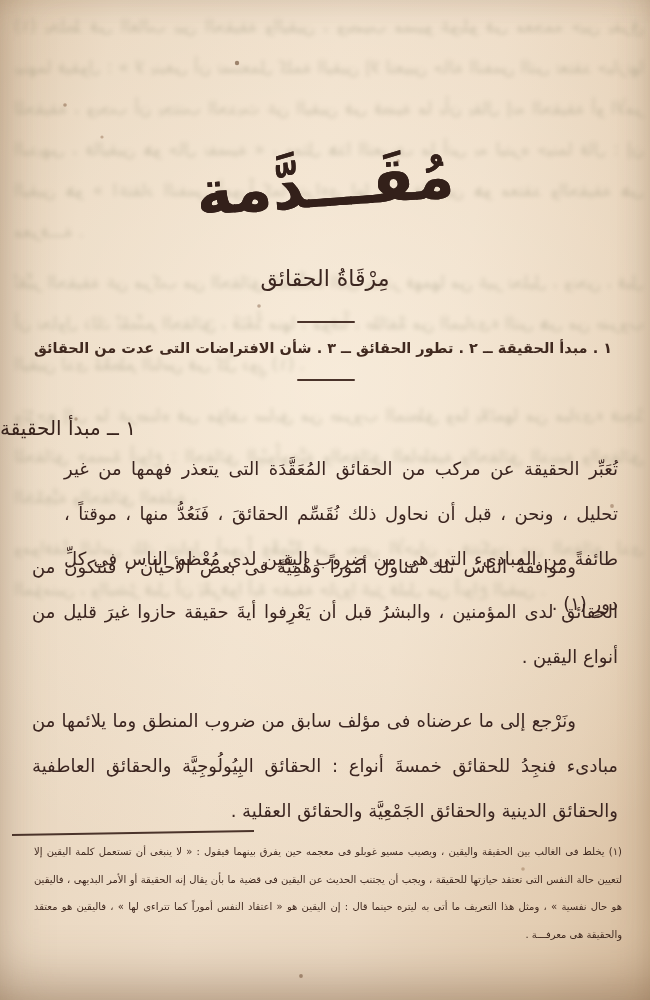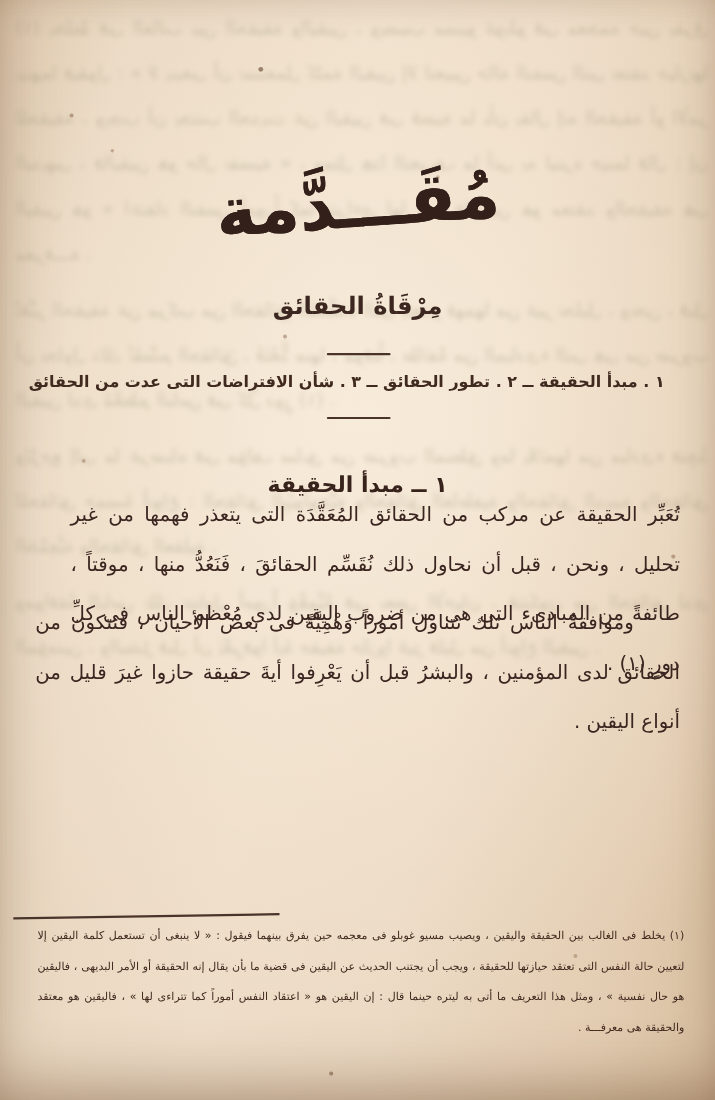--- a/index.html
+++ b/index.html
@@ -37,37 +37,37 @@
 
   .title{
     top:148px; text-align:center;
     font-size:62px; font-weight:bold; color:#33201a;
     transform:rotate(-4deg);
     letter-spacing:0;
     text-shadow:0 0 .6px #33201a;
   }
   .subtitle{
     top:266px; text-align:center;
-    font-size:22px; font-weight:bold; color:#3b2620;
+    font-size:22px; font-weight:normal; color:#3b2620;
   }
   .rule{
     position:absolute; height:2px; background:#4a332a; border-radius:1px;
   }
   .rule-1{top:321px; left:297px; width:58px;}
   .rule-2{top:379px; left:297px; width:58px;}
 
   .toc{
     top:340px; right:30px; left:26px;
-    text-align:left;
+    text-align:center;
     font-size:14.5px; font-weight:bold; color:#40291f;
   }
 
   .heading{
-    top:428px; text-align:center;
-    font-size:20px; font-weight:bold; color:#38231c;
+    top:416px; text-align:left;
+    font-size:20px; font-weight:normal; color:#38231c;
   }
 
   .para{
     position:absolute; right:32px; left:32px;
     font-size:18px; line-height:45px;
     text-align:justify; text-justify:inter-word;
     color:#3b2520;
     margin:0;
   }
   .para-1{top:446px;margin-left:32px;}
@@ -123,20 +123,21 @@
   <div class="rule rule-1"></div>
 
   <div class="layer toc">١ . مبدأ الحقيقة ــ ٢ . تطور الحقائق ــ ٣ . شأن الافتراضات التى عدت من الحقائق</div>
 
   <div class="rule rule-2"></div>
 
   <div class="layer heading">١ ــ مبدأ الحقيقة</div>
 
   <p class="para para-1">تُعَبِّر الحقيقة عن مركب من الحقائق المُعَقَّدَة التى يتعذر فهمها من غير تحليل ، ونحن ، قبل أن نحاول ذلك نُقَسِّم الحقائقَ ، فَنَعُدُّ منها ، موقتاً ، طائفةً من المبادىء التى هى من ضروب اليقين لدى مُعْظم الناس فى كلِّ دورٍ (١) .</p>
   <p class="para para-2">وموافقةُ الناس تلك تتناول أموراً وَهْمِيَّةً فى بعض الأحيان ، فتتكون من الحقائق لدى المؤمنين ، والبشرُ قبل أن يَعْرِفوا أيةَ حقيقة حازوا غيرَ قليل من أنواع اليقين .</p>
+  <p class="para para-3">ونَرْجع إلى ما عرضناه فى مؤلف سابق من ضروب المنطق وما يلائمها من مبادىء فنجِدُ للحقائق خمسةَ أنواع : الحقائق البِيُولُوجِيَّة والحقائق العاطفية والحقائق الدينية والحقائق الجَمْعِيَّة والحقائق العقلية .</p>
 
   <div class="footnote-rule"></div>
 
   <p class="footnote">(١) يخلط فى الغالب بين الحقيقة واليقين ، ويصيب مسيو غوبلو فى معجمه حين يفرق بينهما فيقول : « لا ينبغى أن تستعمل كلمة اليقين إلا لتعيين حالة النفس التى تعتقد حيازتها للحقيقة ، ويجب أن يجتنب الحديث عن اليقين فى قضية ما بأن يقال إنه الحقيقة أو الأمر البديهى ، فاليقين هو حال نفسية » ، ومثل هذا التعريف ما أتى به ليتره حينما قال : إن اليقين هو « اعتقاد النفس أموراً كما تتراءى لها » ، فاليقين هو معتقد والحقيقة هى معرفـــة .</p>
 
   <div class="specks"></div>
 
 </div>
 
 </body></html>

